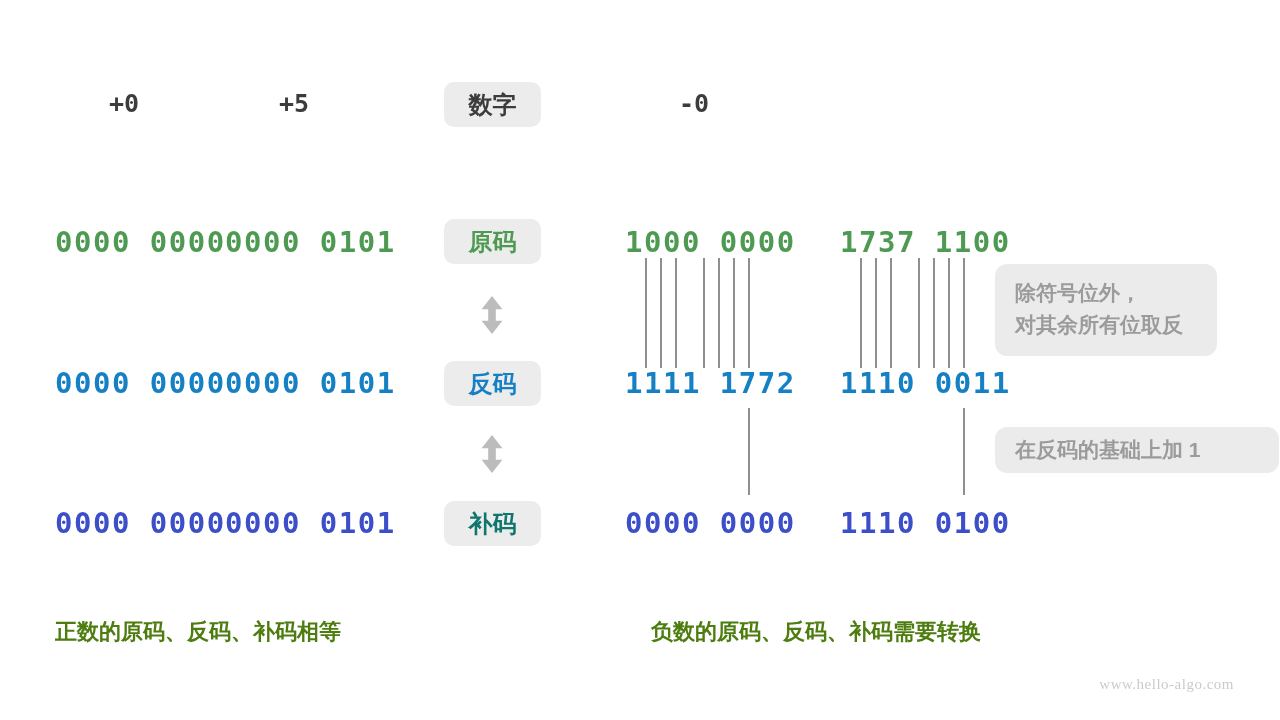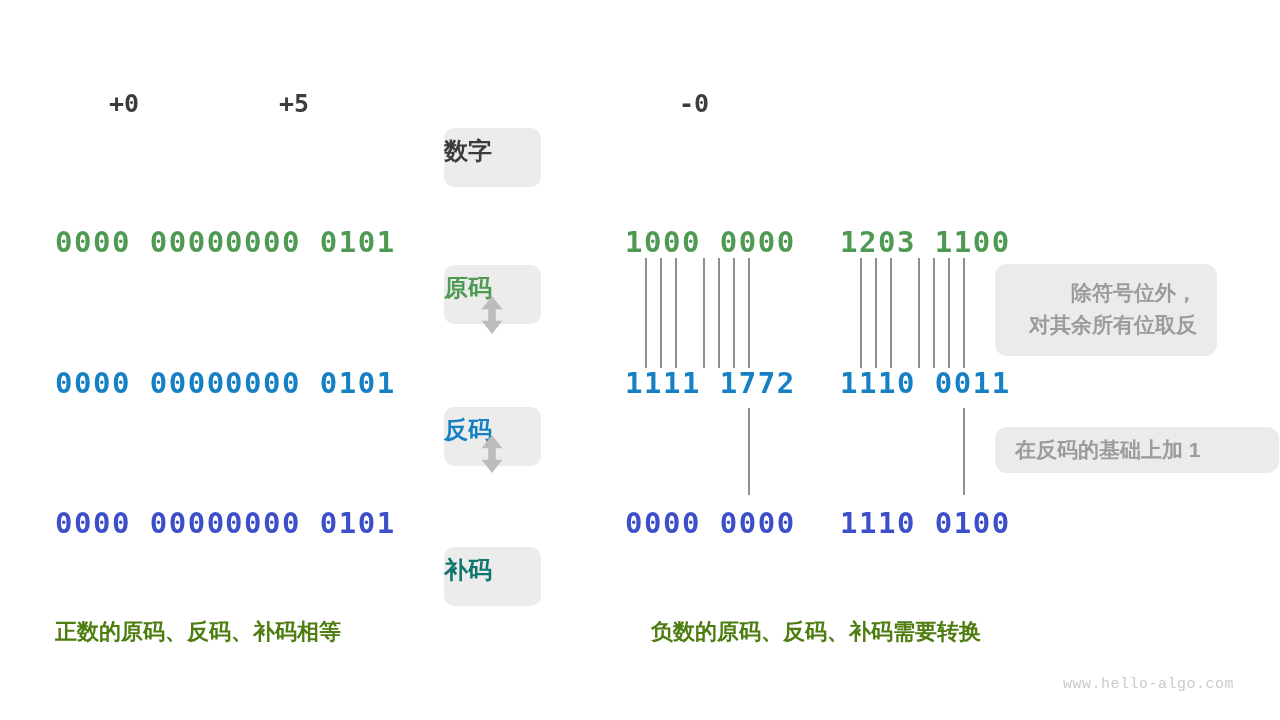--- a/index.html
+++ b/index.html
@@ -48,29 +48,28 @@
 
   .c1 { left: 55px; }
   .c2 { left: 225px; }
   .c4 { left: 625px; }
   .c5 { left: 840px; }
 
   
   .label-box {
     left: 444px;
     width: 97px;
-    height: 59px;
+    height: 45px;
     background: #ECECEC;
     border-radius: 10px;
-    text-align: left;
+    text-align: center;
     line-height: 45px;
     font-weight: bold;
     font-size: 24px;
     color: #3C3C3C;
-    margin-top: 46px;
   }
   .label-box.green  { color: #4E9A52; }
   .label-box.blue   { color: #1680C4; }
   .label-box.indigo { color: #0f766e; }
 
   
   .v-arrow { left: 480px; width: 24px; height: 38px; }
 
   
   .conn {
@@ -84,36 +83,36 @@
   .note-box {
     background: #EBEBEB;
     border-radius: 12px;
     color: #9B9B9B;
     font-weight: bold;
     font-size: 21px;
     line-height: 32px;
     padding: 13px 20px;
     box-sizing: border-box;
   }
-  .note-1 { left: 995px; top: 264px; width: 222px; height: 92px; text-align: right; }
+  .note-1 { left: 995px; top: 264px; width: 222px; height: 92px; }
   .note-2 { left: 995px; top: 427px; width: 284px; height: 46px; line-height: 20px; }
 
   
   .caption {
     font-weight: bold;
     font-size: 22px;
     color: #4d7c0f;
     top: 618px;
     line-height: 28px;
   }
 
   .watermark {
     right: 46px;
     top: 676px;
-    font-family: Liberation Mono, monospace;
+    font-family: Liberation Serif, serif;
     font-size: 15px;
     color: #CBCBCB;
     letter-spacing: 0.5px;
   }
 </style>
 </head>
 <body>
 
 <div class="canvas">
 
@@ -122,21 +121,21 @@
   <div class="abs num-header c4">-0</div>
 
   <div class="abs label-box" style="top:82px">数字</div>
   <div class="abs label-box blue" style="top:361px">反码</div>
   <div class="abs label-box green" style="top:219px">原码</div>
   <div class="abs label-box indigo" style="top:501px">补码</div>
 
   <div class="abs bin green r-sign c1">0000 0000</div>
   <div class="abs bin green r-sign c2">0000 0101</div>
   <div class="abs bin green r-sign c4">1000 0000</div>
-  <div class="abs bin green r-sign c5">1203 1100</div>
+  <div class="abs bin green r-sign c5">1737 1100</div>
 
   <div class="abs bin blue r-ones c1">0000 0000</div>
   <div class="abs bin blue r-ones c2">0000 0101</div>
   <div class="abs bin blue r-ones c4">1111 1772</div>
   <div class="abs bin blue r-ones c5">1110 0011</div>
 
   <div class="abs bin indigo r-twos c1">0000 0000</div>
   <div class="abs bin indigo r-twos c2">0000 0101</div>
   <div class="abs bin indigo r-twos c4">0000 0000</div>
   <div class="abs bin indigo r-twos c5">1110 0100</div>

